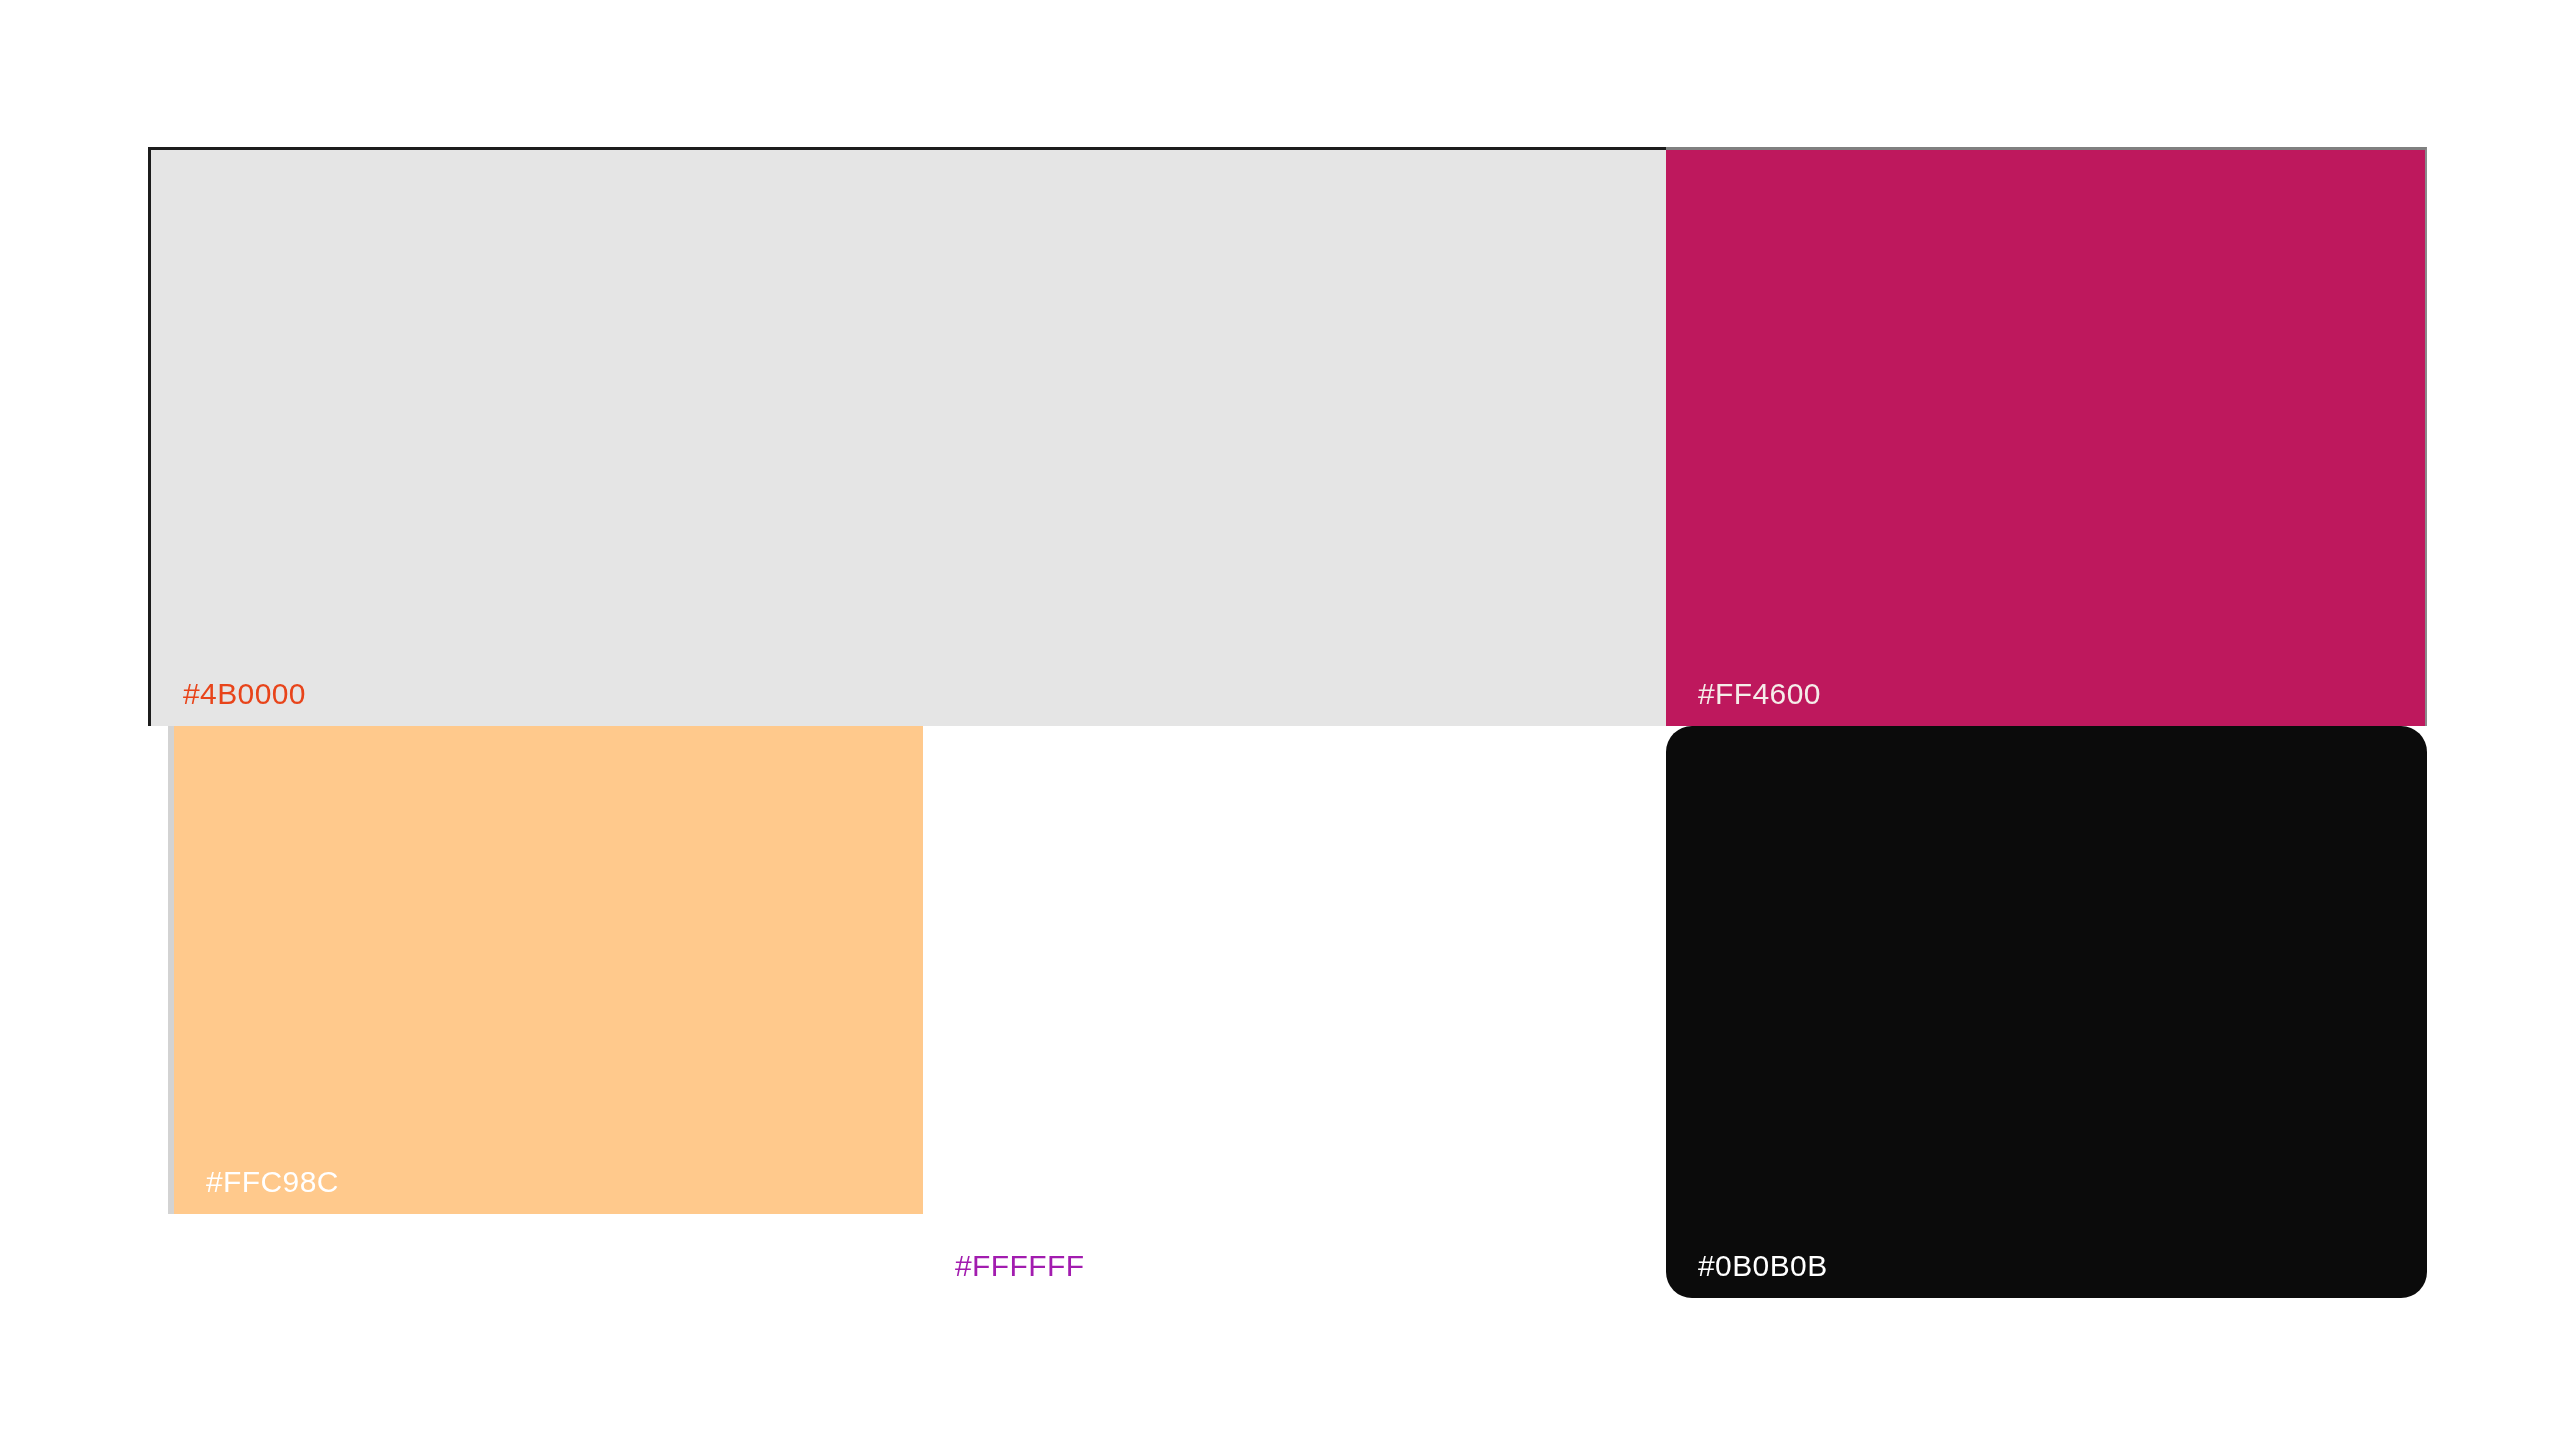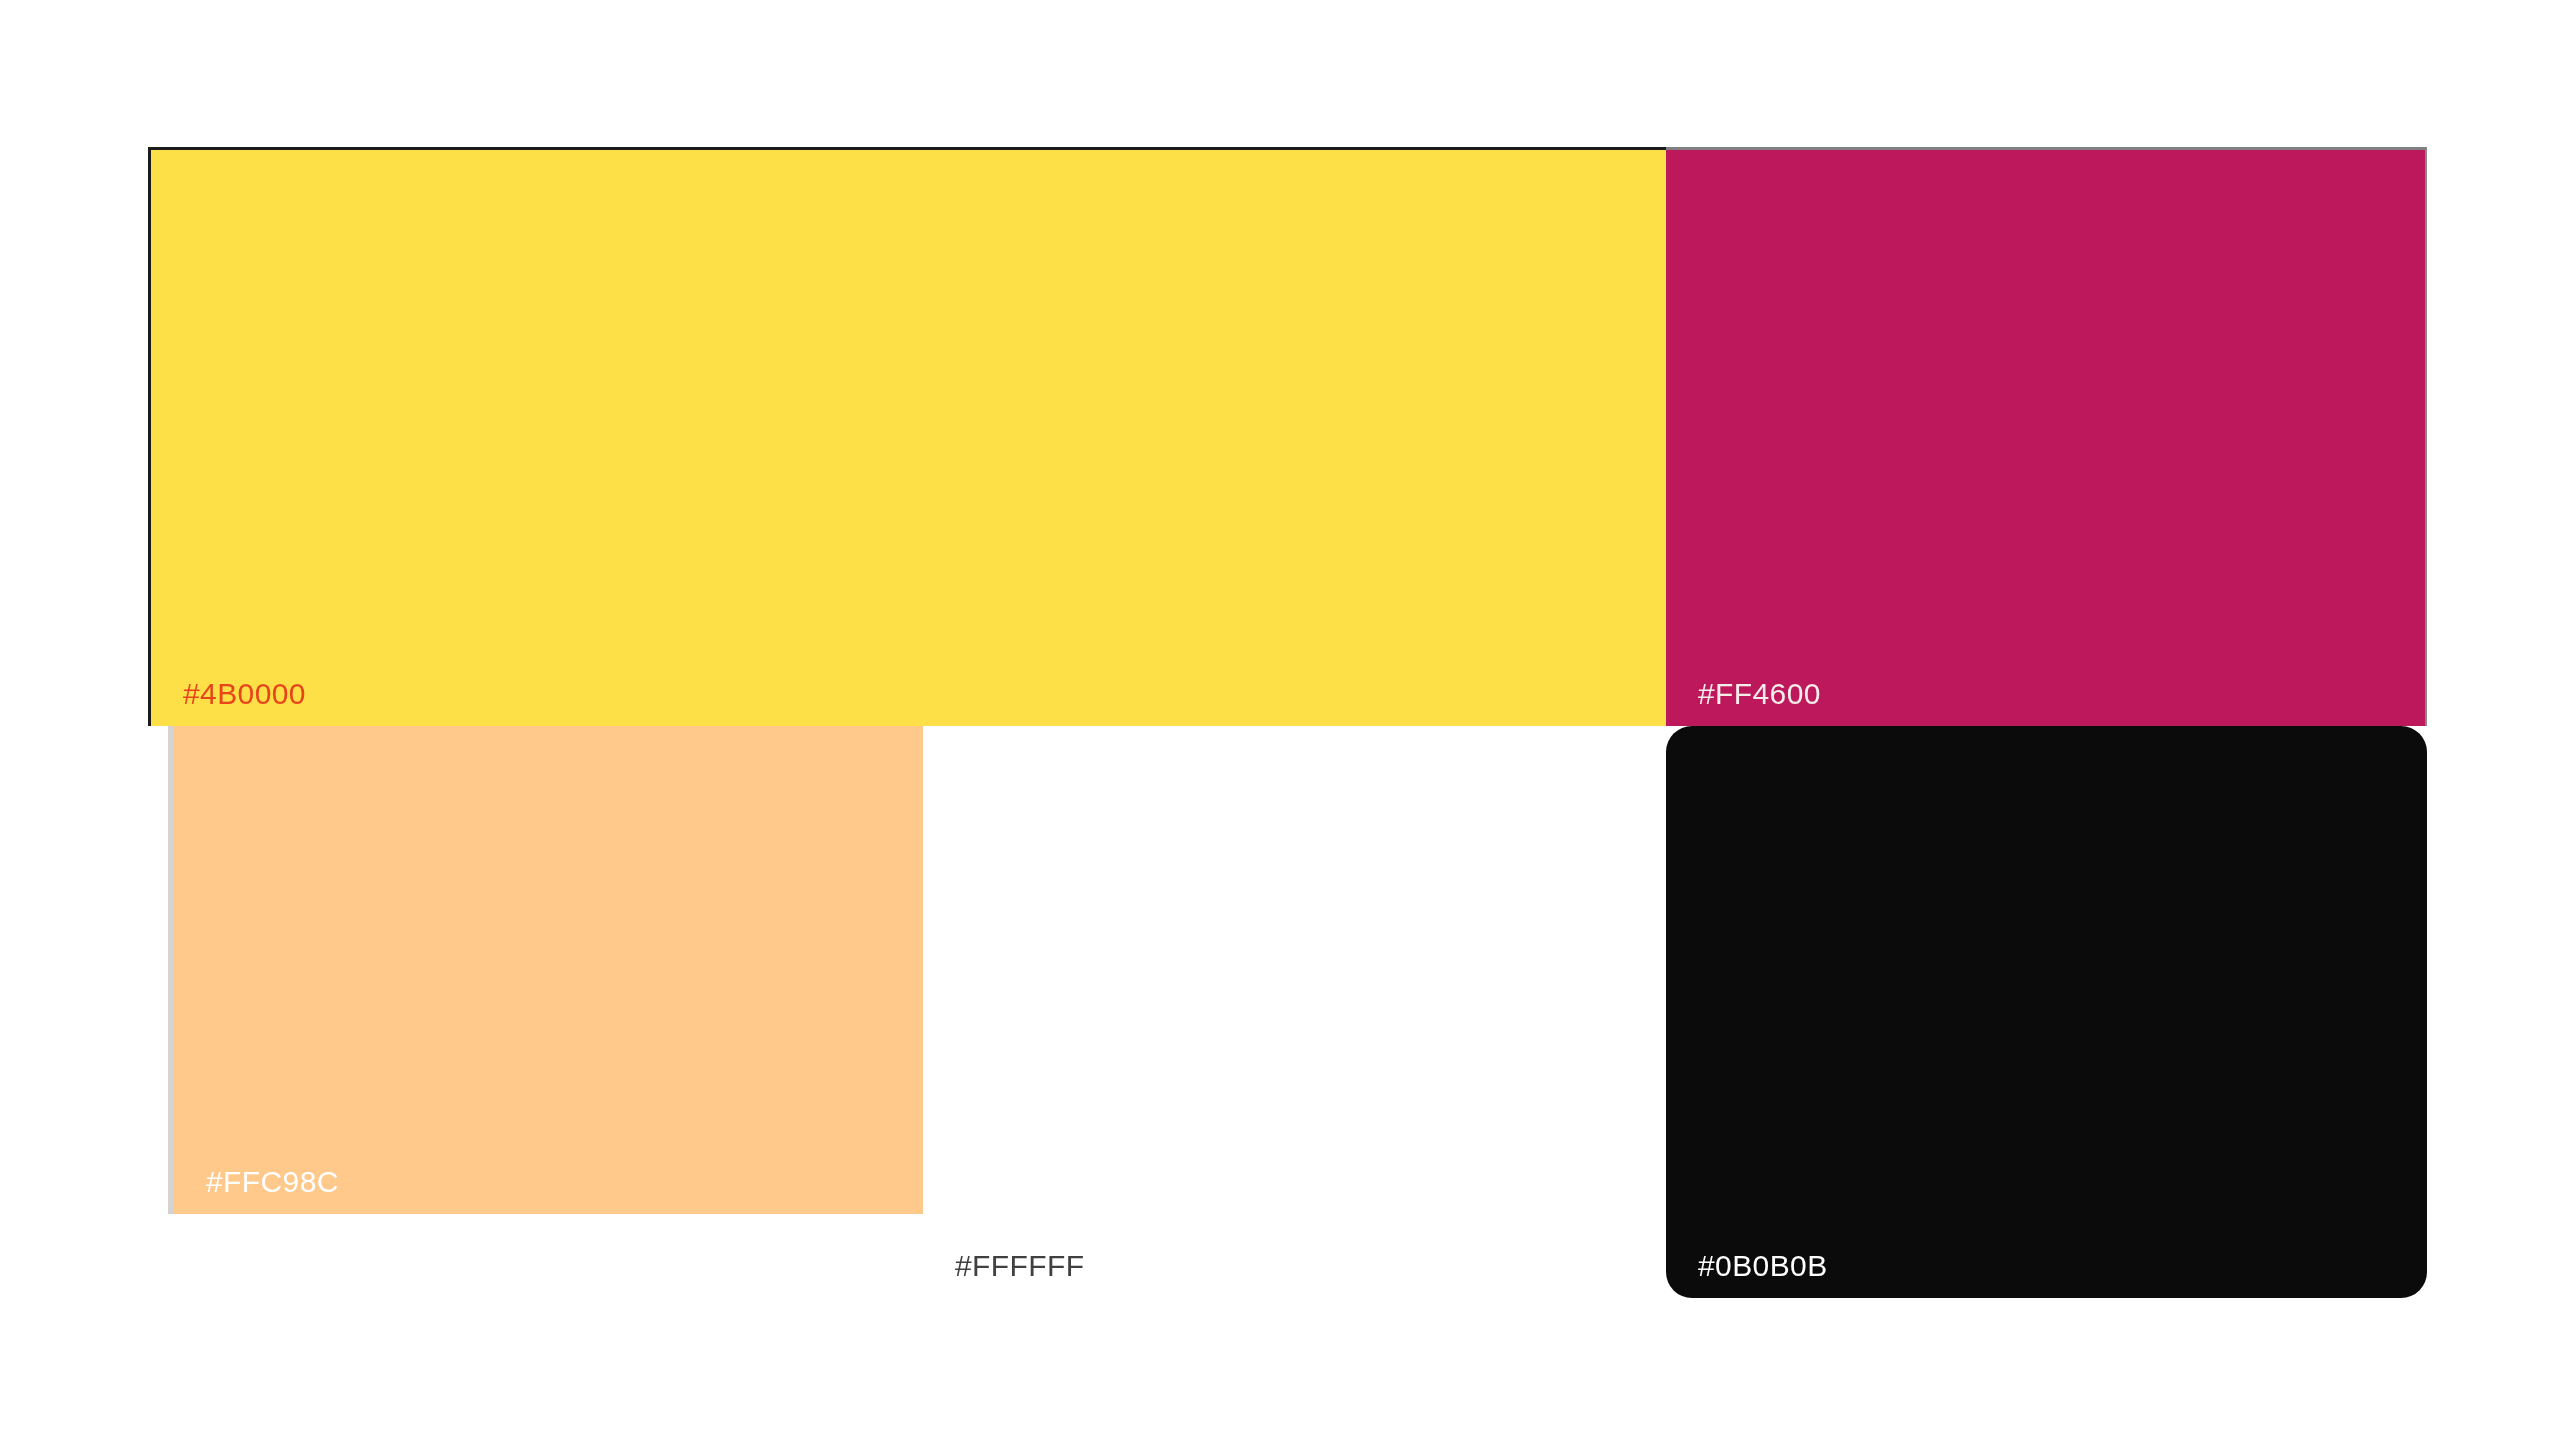--- a/index.html
+++ b/index.html
@@ -80,34 +80,34 @@
     top: 579px;
     width: 761px;
     height: 572px;
   }
 </style>
 </head>
 <body style="background-color: rgb(255, 255, 255);">
 
 <div id="palette-board">
 
-  <div class="swatch sw-maroon" style="background-color: #fde047;">
+  <div class="swatch sw-maroon" style="background-color: #e5e5e5;">
     <span class="swatch-label" style="color: rgb(232, 68, 26);">#4B0000</span>
   </div>
 
   <div class="swatch sw-orange" style="background-color: #be185d;">
     <span class="swatch-label" style="color: rgb(245, 237, 233);">#FF4600</span>
   </div>
 
   <div class="swatch sw-peach" style="background-color: rgb(255, 201, 140);">
     <span class="swatch-label" style="color: rgb(255, 255, 255);">#FFC98C</span>
   </div>
 
   <div class="swatch sw-white" style="background-color: rgb(255, 255, 255);">
-    <span class="swatch-label" style="color: #404040;">#FFFFFF</span>
+    <span class="swatch-label" style="color: #a21caf;">#FFFFFF</span>
   </div>
 
   <div class="swatch sw-black" style="background-color: rgb(11, 11, 11); border-radius: 26px;">
     <span class="swatch-label" style="color: rgb(255, 255, 255);">#0B0B0B</span>
   </div>
 
 </div>
 
 
 </body></html>

